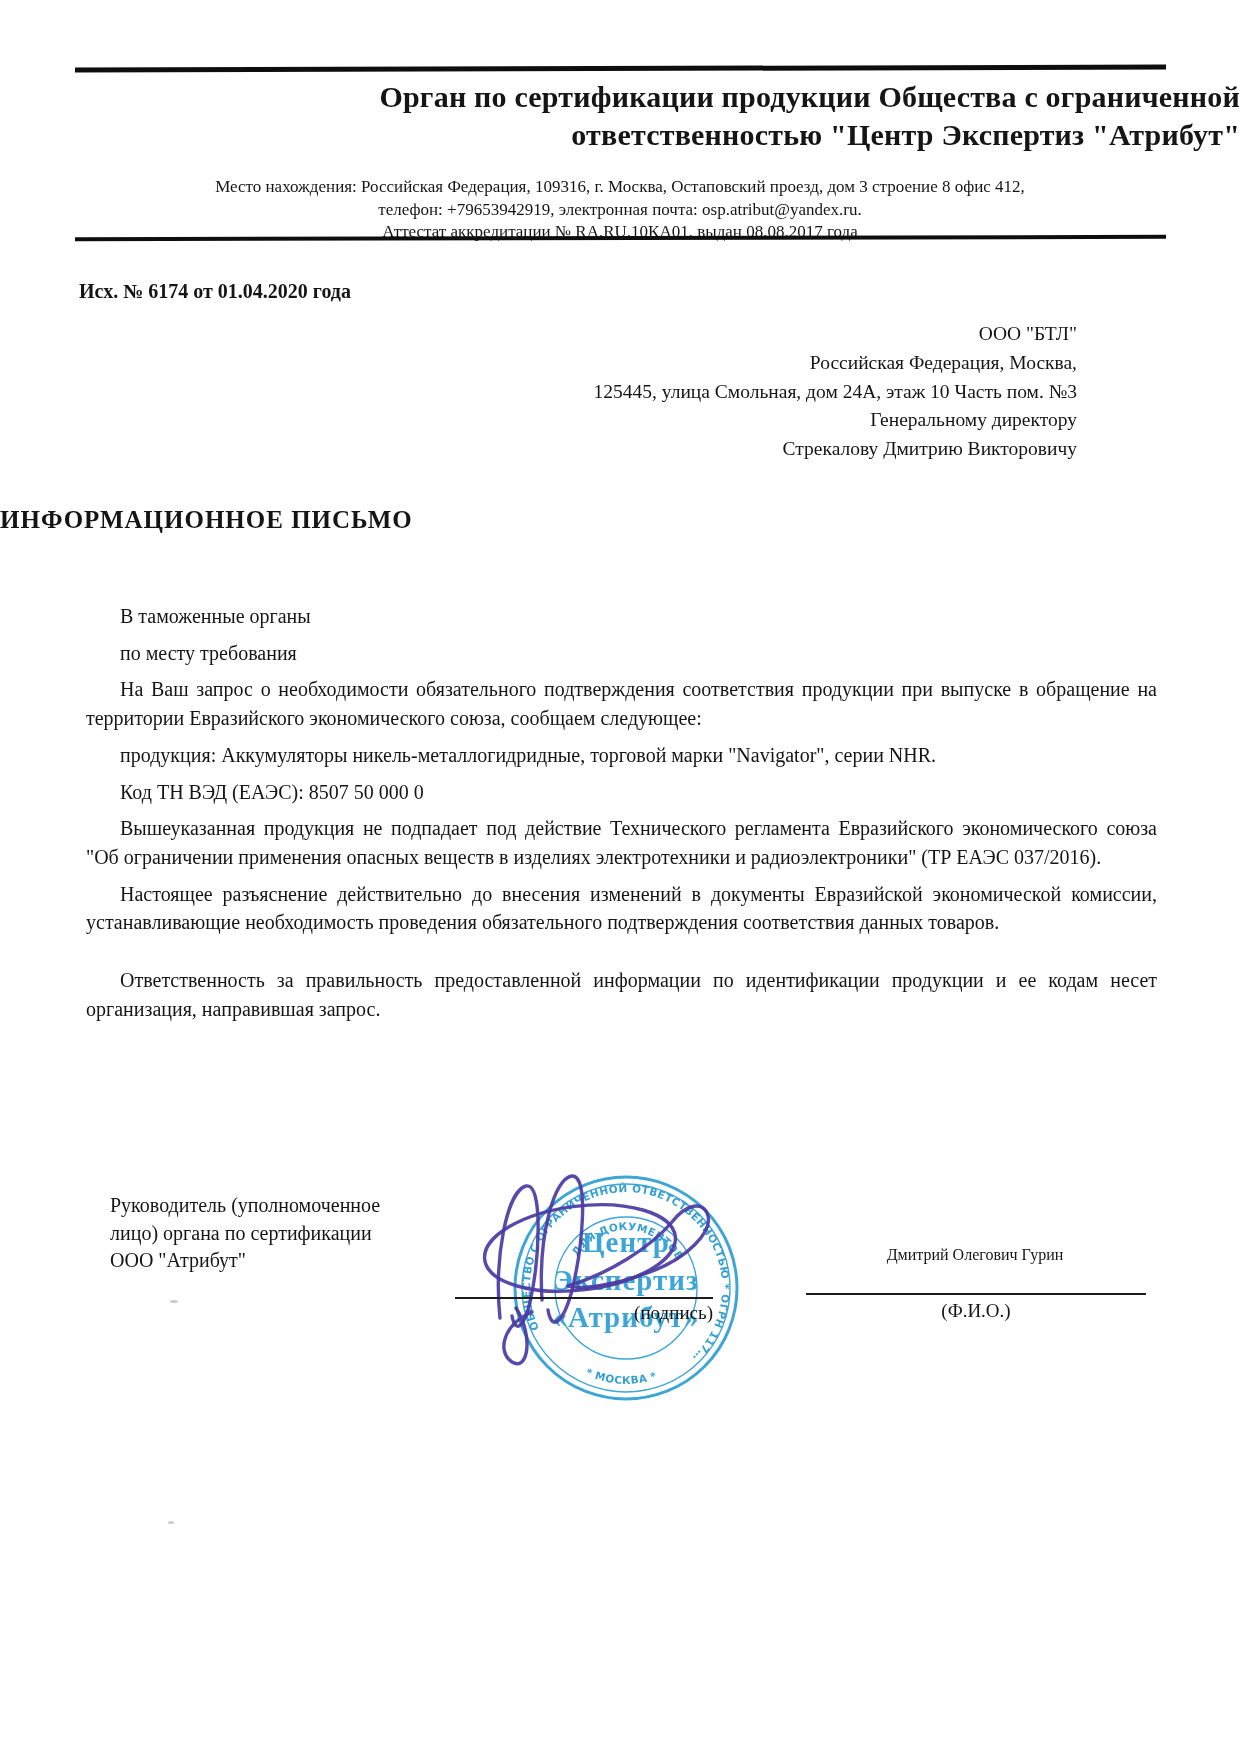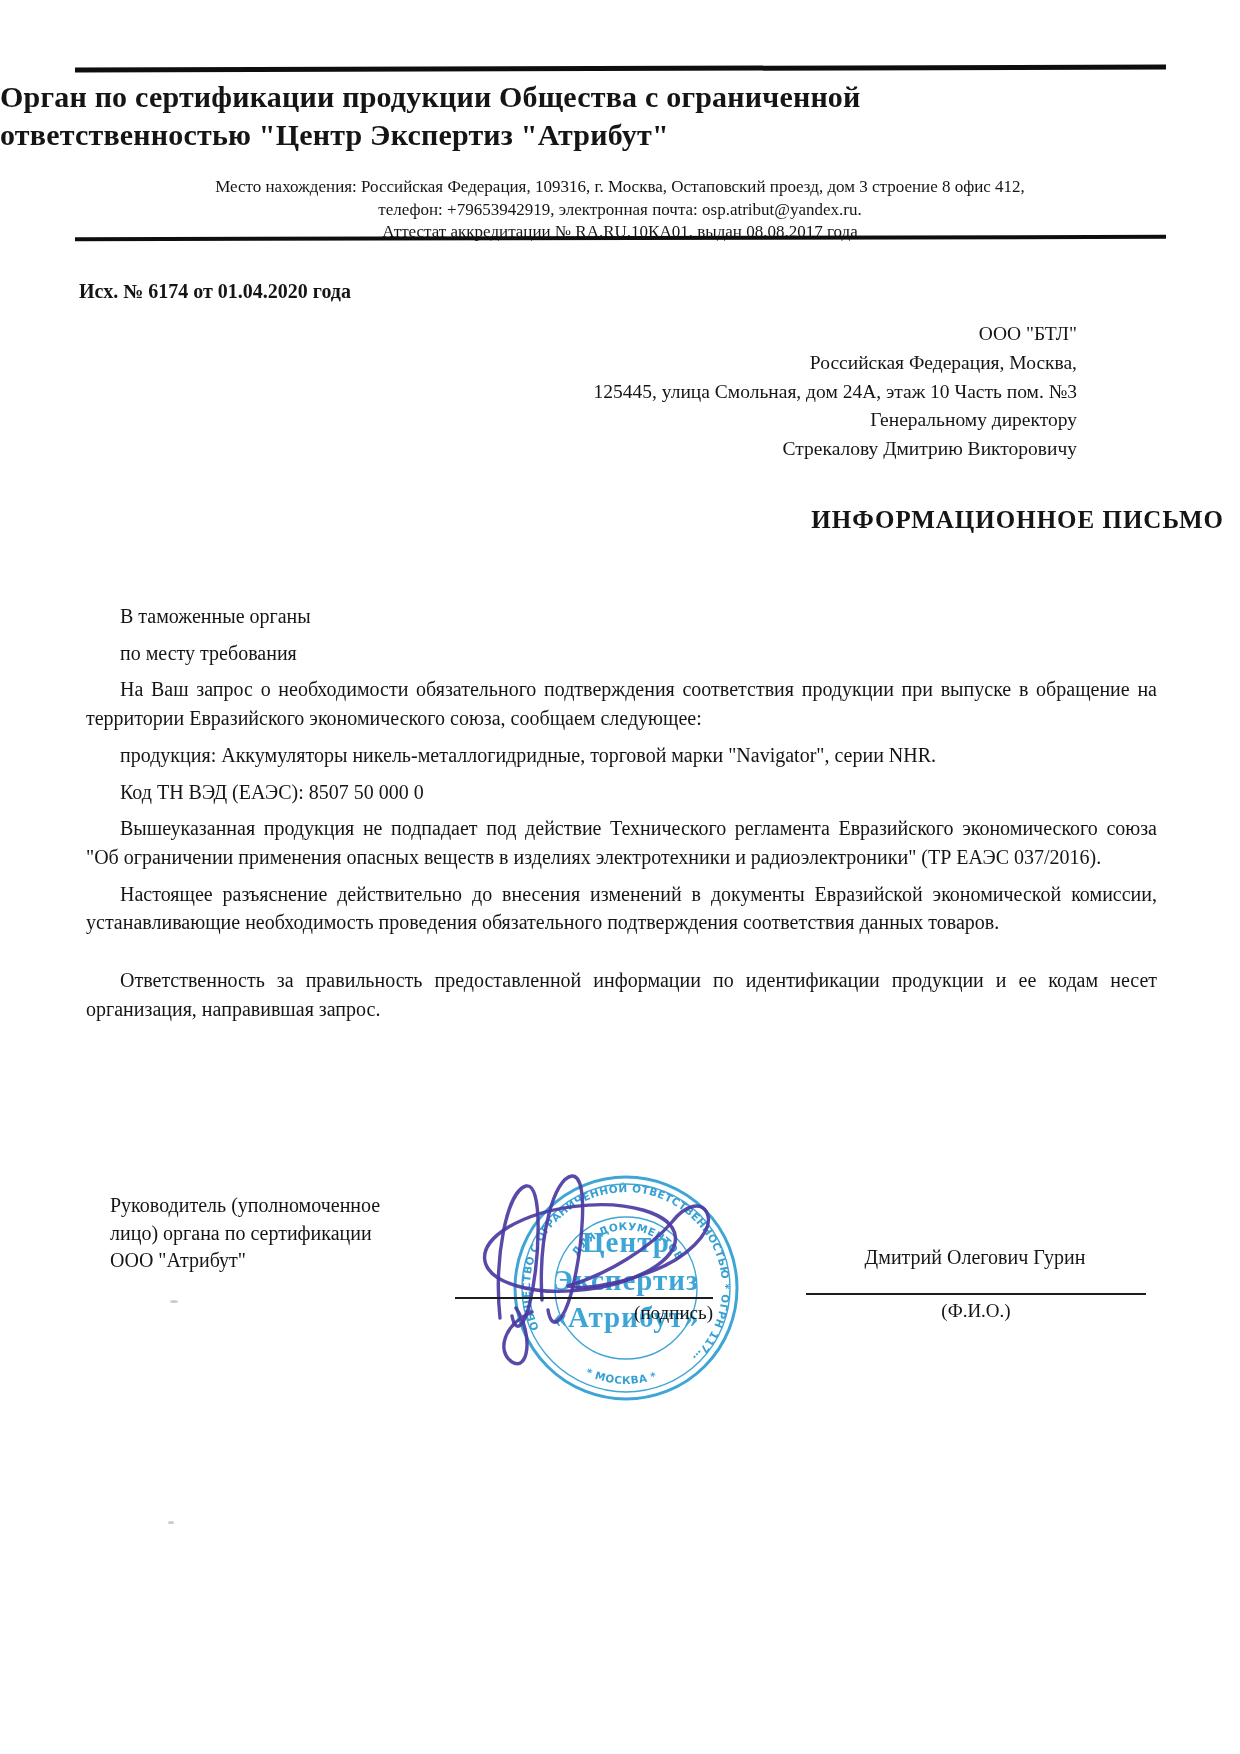--- a/index.html
+++ b/index.html
@@ -4,42 +4,42 @@
 <style>
   html,body { margin:0; padding:0; background:#9a9a9a; }
   .page {
     position:relative; width:1240px; height:1754px; margin:0 auto;
     background:#ffffff; overflow:hidden;
     font-family:"Liberation Serif","DejaVu Serif",serif; color:#151515;
   }
   .hr { position:absolute; left:75px; width:1091px; background:#0e0e0e; }
   .hr-top { top:66px; height:5px; transform:rotate(-0.15deg); }
   .hr-bottom { top:236px; height:4px; transform:rotate(-0.12deg); }
-  .org-title { position:absolute; left:0; right:0; top:78px; text-align:left;
+  .org-title { position:absolute; left:0; right:0; top:78px; text-align:right;
     font-weight:bold; font-size:30px; line-height:38px; letter-spacing:0.2px; }
   .org-address { position:absolute; left:0; right:0; top:176px; text-align:center;
     font-size:17px; line-height:22.5px; }
   .ref { position:absolute; left:79px; top:280px; font-size:20px;font-weight:bold; }
   .recipient { position:absolute; right:163px; top:320px; text-align:right;
     font-size:19.5px; line-height:28.8px; }
-  .letter-title { position:absolute; left:0; right:16px; top:506px; text-align:right;
+  .letter-title { position:absolute; left:0; right:8px; top:506px; text-align:left;
     font-size:25px; font-weight:bold; letter-spacing:1px; }
   .body-block { position:absolute; left:78px; top:594px; width:1087px;
     font-size:20px; line-height:28.7px; }
   .body-block p { margin:8px; text-indent:34px; }
   .body-block p.just { text-align:justify; }
   .body-block p.gap { margin-top:29px; }
   .sig-left { position:absolute; left:110px; top:1192px; font-size:20px; line-height:27.5px; }
   .stamp-svg { position:absolute; left:440px; top:1140px; width:330px; height:280px; z-index:2; }
   .sig-line-left { position:absolute; left:455px; top:1297px; width:258px;
     border-top:2px solid #1c1c1c; z-index:3; }
   .sig-caption-left { position:absolute; left:455px; top:1302px; width:258px;
     text-align:right; font-size:19px; z-index:3; }
   .fio-name { position:absolute; left:800px; top:1246px; width:350px;
-    text-align:center; font-size:20px; }
+    text-align:center; font-size:16px; }
   .sig-line-right { position:absolute; left:806px; top:1293px; width:340px;
     border-top:2px solid #1c1c1c; }
   .fio-caption { position:absolute; left:806px; top:1300px; width:340px;
     text-align:center; font-size:19px; }
   .speck { position:absolute; background:rgba(110,110,110,0.35); border-radius:50%; }
   .s1 { left:170px; top:1300px; width:8px; height:3px; }
   .s2 { left:168px; top:1521px; width:6px; height:3px; }
   
   .st-ring { fill:none; stroke:#2e9ed2; }
   .st-outer { stroke-width:3; }

